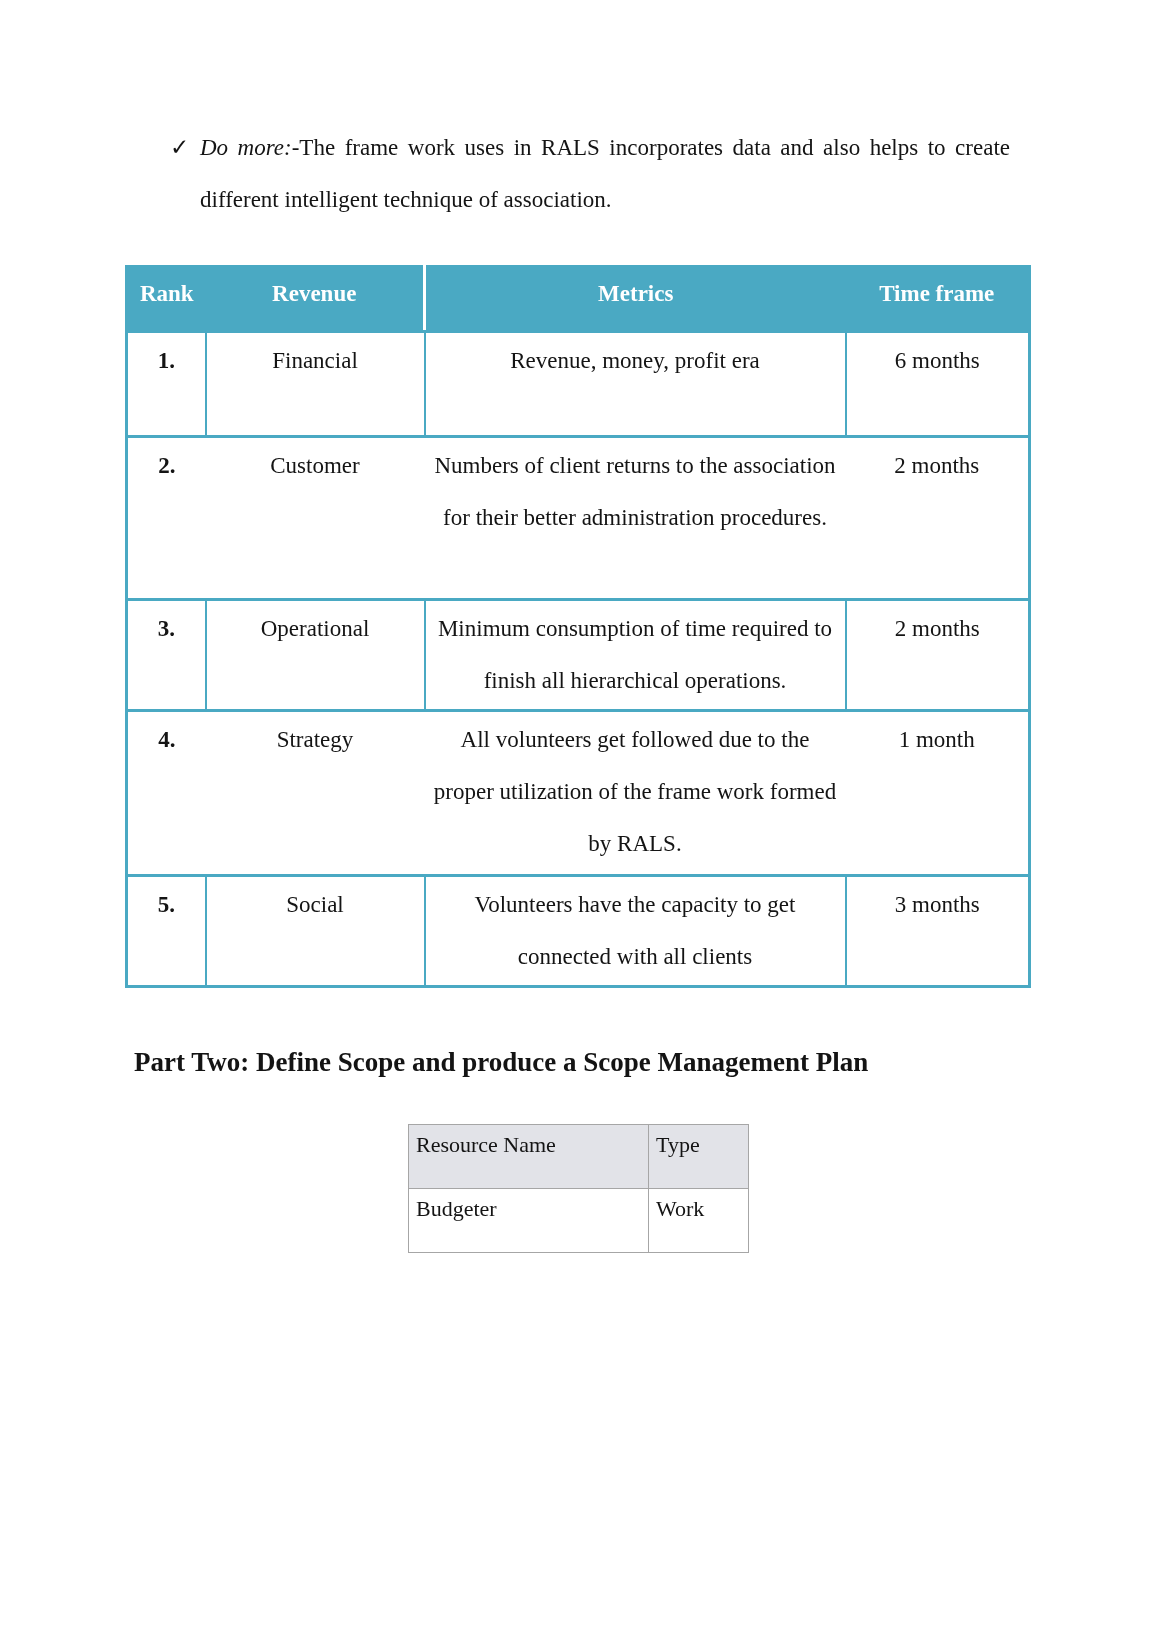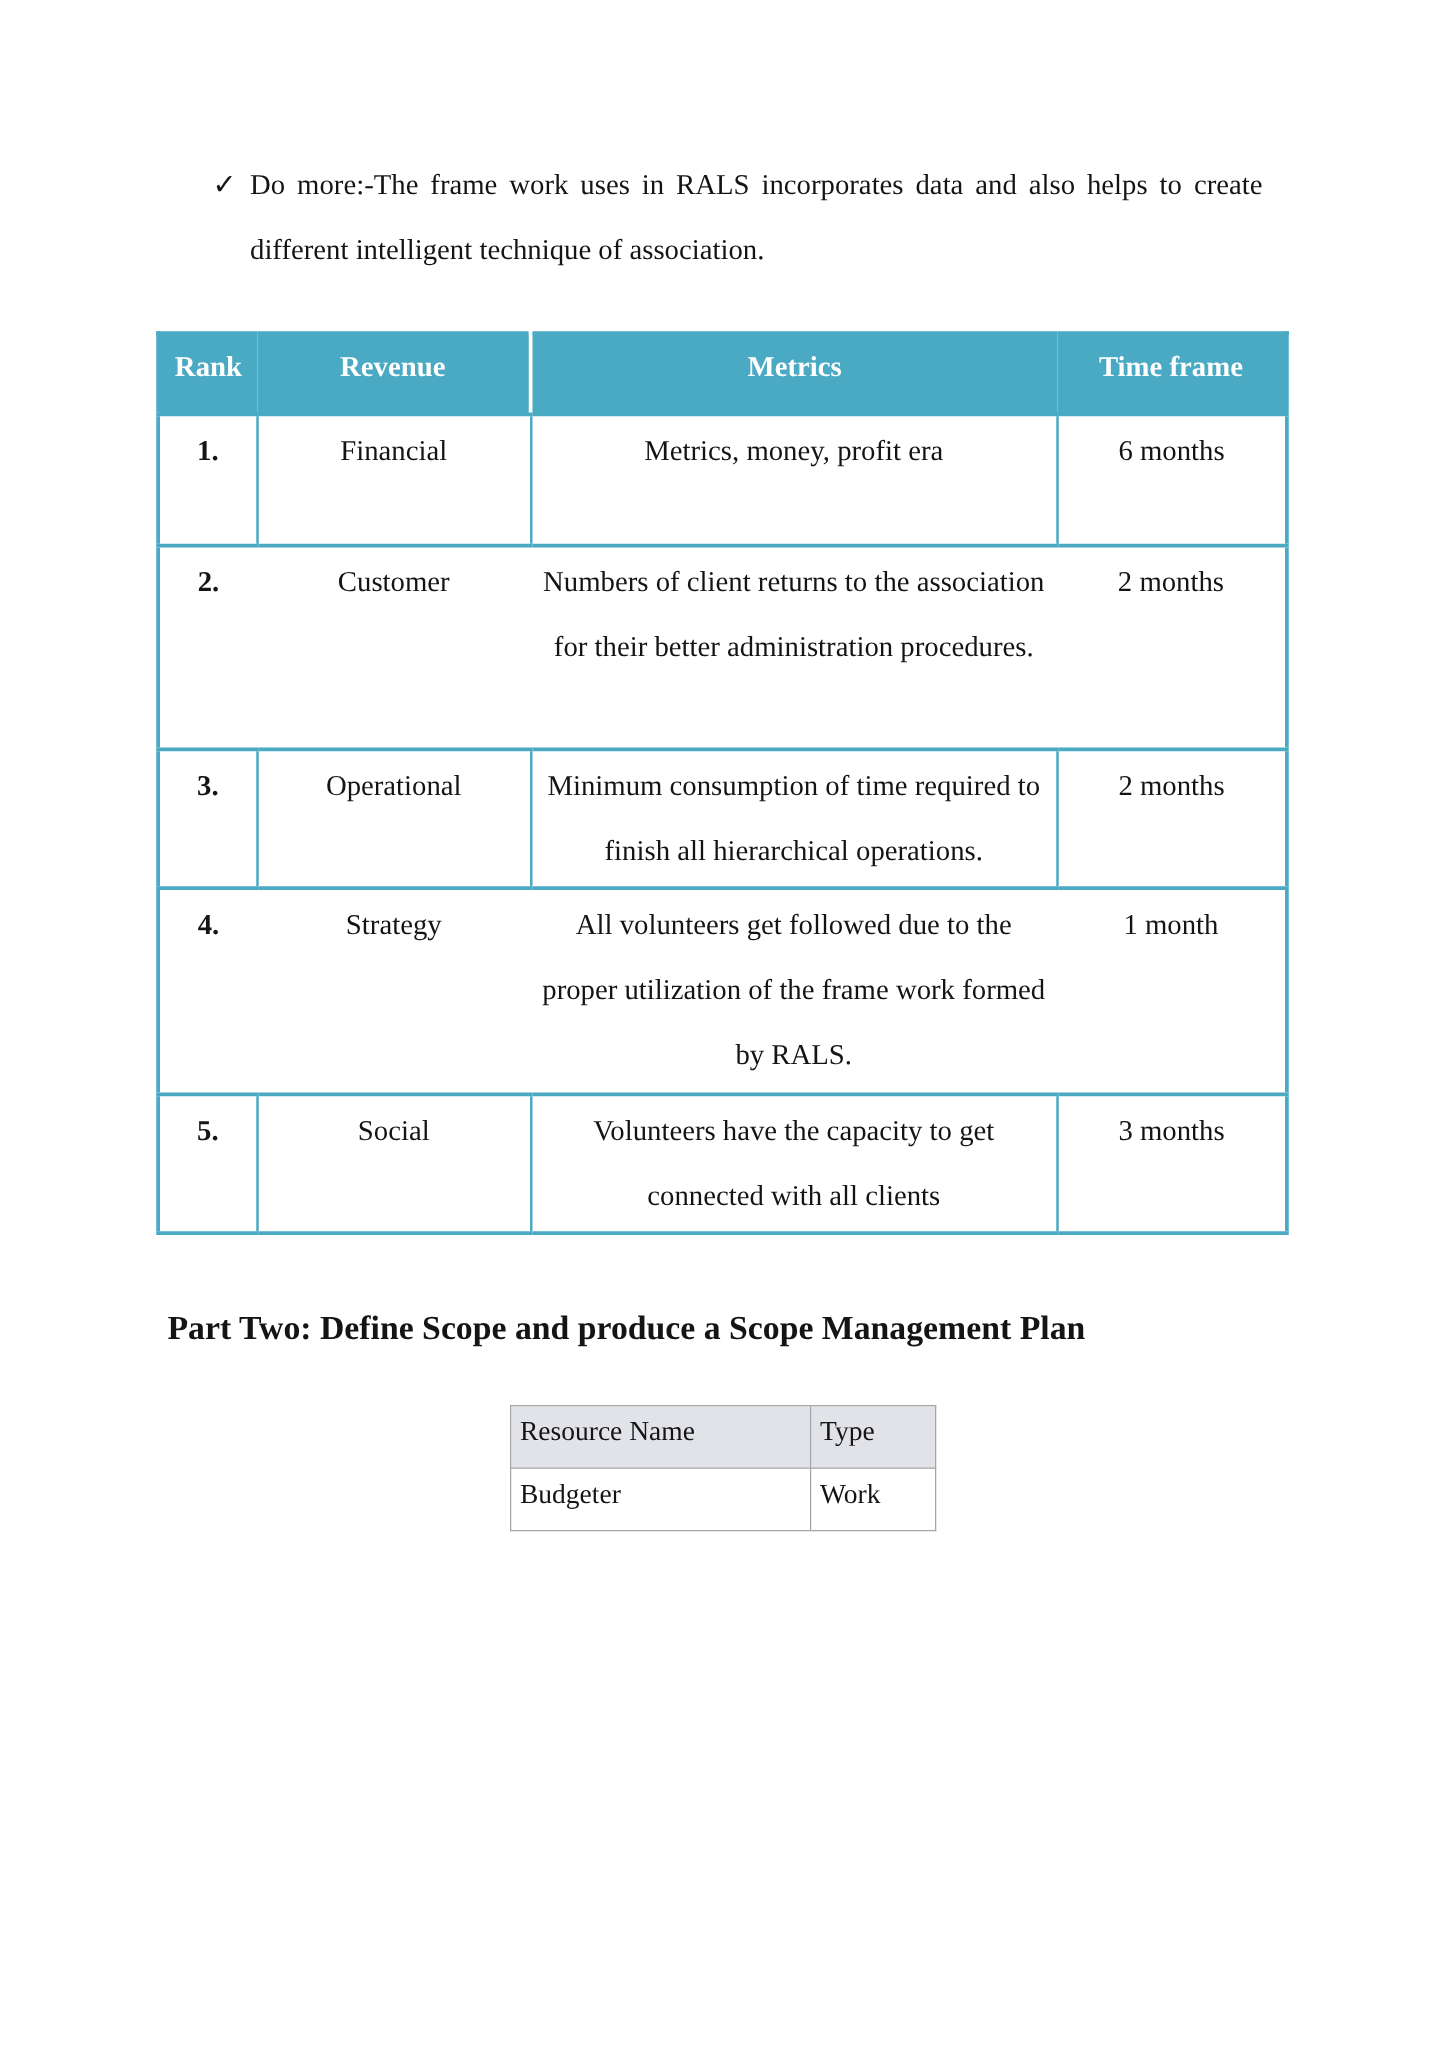--- a/index.html
+++ b/index.html
@@ -24,21 +24,21 @@
   .bullet-para {
     position: relative;
     padding-left: 66px;
   }
   .check {
     position: absolute;
     left: 36px; top: 0;
     font-style: normal;
     font-size: 23px;
   }
-  .lead-italic { }
+  .lead-italic { font-style: italic; }
 
   
   table.impact-table {
     margin: 39px 0 0 -9px;
     border-collapse: collapse;
     table-layout: fixed;
     width: 903px;
     font-size: 23px;
   }
   table.impact-table th {
@@ -94,21 +94,21 @@
   table.resource-table th,
   table.resource-table td {
     border: 1px solid #A6A6A6;
     font-weight: normal;
     text-align: left;
     vertical-align: top;
     padding: 6px 6px 2px 7px;
     line-height: 28px;
   }
   table.resource-table th { background: #E2E3E8; }
-  table.resource-table tr { height: 50px; }
+  table.resource-table tr { height: 64px; }
 </style>
 </head>
 <body>
 
 <div class="page">
 
   <div class="para bullet-para">
     <span class="check">✓</span><span class="lead-italic">Do more:</span><span>-The frame work uses in RALS incorporates data and also helps to create different intelligent technique of association.</span>
   </div>
 
@@ -124,21 +124,21 @@
         <th>Rank</th>
         <th class="sep">Revenue</th>
         <th>Metrics</th>
         <th>Time frame</th>
       </tr>
     </thead>
     <tbody>
       <tr class="r1 vlines">
         <td class="rank">1.</td>
         <td>Financial</td>
-        <td>Metrics, money, profit era</td>
+        <td>Revenue, money, profit era</td>
         <td>6 months</td>
       </tr>
       <tr class="r2">
         <td class="rank">2.</td>
         <td>Customer</td>
         <td>Numbers of client returns to the association for their better administration procedures.</td>
         <td>2 months</td>
       </tr>
       <tr class="r3 vlines">
         <td class="rank">3.</td>

